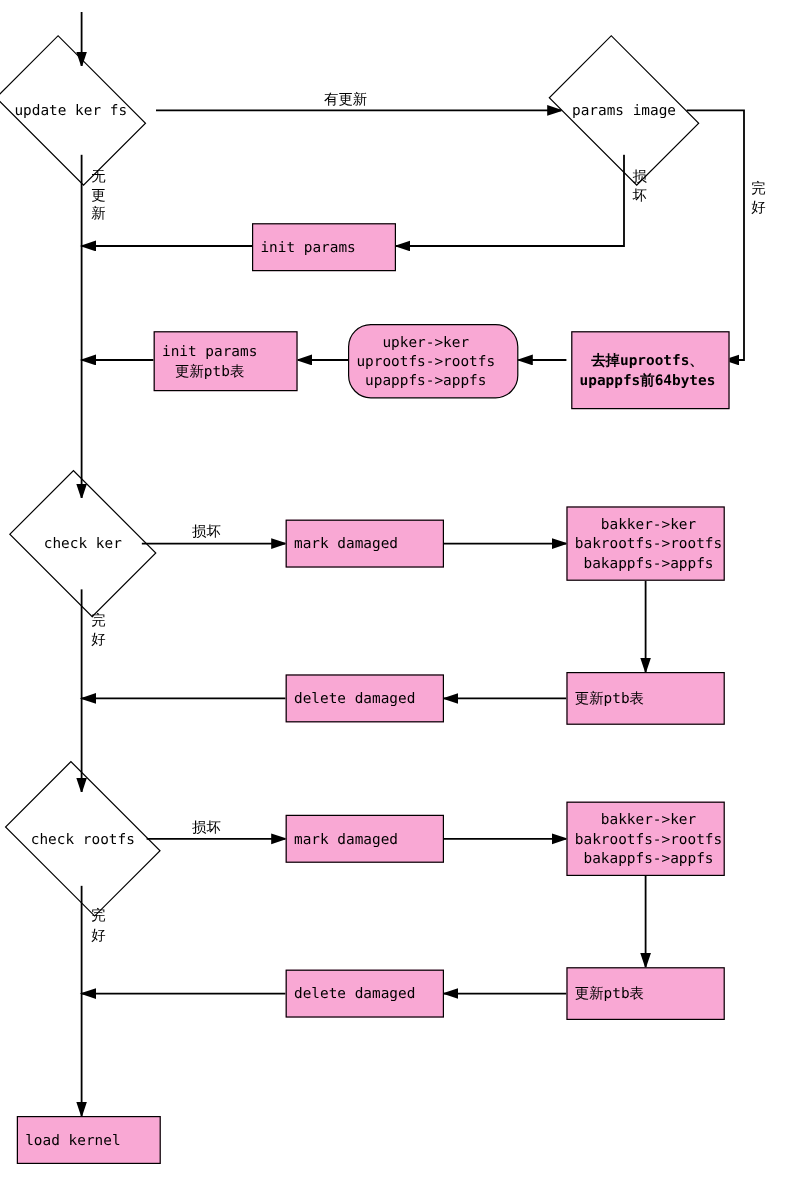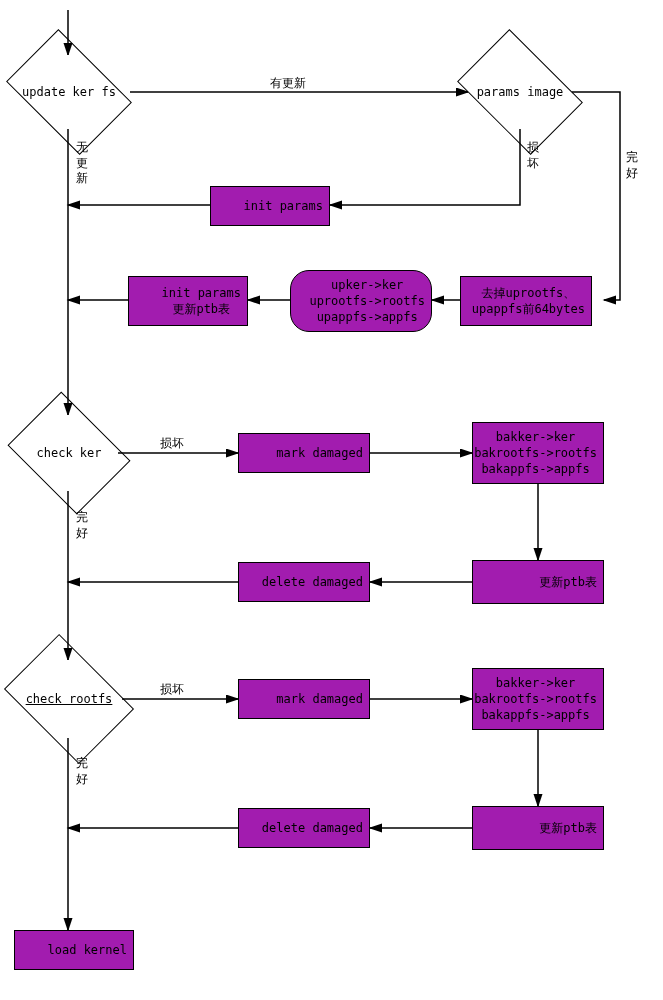--- a/index.html
+++ b/index.html
@@ -13,26 +13,26 @@
   .canvas {
     position: relative;
     width: 663px;
     height: 1000px;
   }
   .box {
     position: absolute;
     border: 1.5px solid #000;
     display: flex;
     align-items: center;
-    justify-content: flex-end;
+    justify-content: flex-start;
     text-align: center;
     padding: 4px 6px;
     line-height: 1.35;
     box-sizing: border-box;
-    background: #a21caf;
+    background: #f9a8d4;
   }
   .diamond {
     position: absolute;
     display: flex;
     align-items: center;
     justify-content: center;
     text-align: center;
     background: #fff;
   }
   .diamond .rot {
@@ -116,35 +116,35 @@
     <line x1="538" y1="730" x2="538" y2="806" marker-end="url(#ah)"></line>
 
     <line x1="472" y1="828" x2="370" y2="828" marker-end="url(#ah)"></line>
 
     <line x1="238" y1="828" x2="68" y2="828" marker-end="url(#ah)"></line>
 
     <line x1="68" y1="738" x2="68" y2="930" marker-end="url(#ah)"></line>
 
   </svg>
 
-  <div class="diamond" style="left:17px; top:55px; width:104px; height:74px;">
+  <div class="diamond" style="left:7px; top:55px; width:104px; height:74px;">
     <div class="rot"></div>
     <span class="lbl">update ker fs</span>
   </div>
 
   <div class="diamond" style="left:468px; top:55px; width:104px; height:74px;">
     <div class="rot"></div>
     <span class="lbl">params image</span>
   </div>
 
   <div class="box" style="left:210px; top:186px; width:120px; height:40px;">
     <span>init params</span>
   </div>
 
-  <div class="box" style="left:460px; top:276px; width:132px; height:50px; white-space:pre;">
+  <div class="box" style="left:476px; top:276px; width:132px; height:65px; white-space:pre;font-weight:bold;">
     <span>去掉uprootfs、
 upappfs前64bytes</span>
   </div>
 
   <div class="box" style="left:290px; top:270px; width:142px; height:62px; white-space:pre;border-radius:19px;">
     <span>upker-&gt;ker
 uprootfs-&gt;rootfs
 upappfs-&gt;appfs</span>
   </div>
 
@@ -169,21 +169,21 @@
   </div>
 
   <div class="box" style="left:472px; top:560px; width:132px; height:44px;">
     <span>更新ptb表</span>
   </div>
 
   <div class="box" style="left:238px; top:562px; width:132px; height:40px;">
     <span>delete damaged</span>
   </div>
 
-  <div class="diamond" style="left:16px; top:660px; width:106px; height:78px;text-decoration:underline;">
+  <div class="diamond" style="left:16px; top:660px; width:106px; height:78px;">
     <div class="rot"></div>
     <span class="lbl">check rootfs</span>
   </div>
 
   <div class="box" style="left:238px; top:679px; width:132px; height:40px;">
     <span>mark damaged</span>
   </div>
 
   <div class="box" style="left:472px; top:668px; width:132px; height:62px; white-space:pre;">
     <span>bakker-&gt;ker

